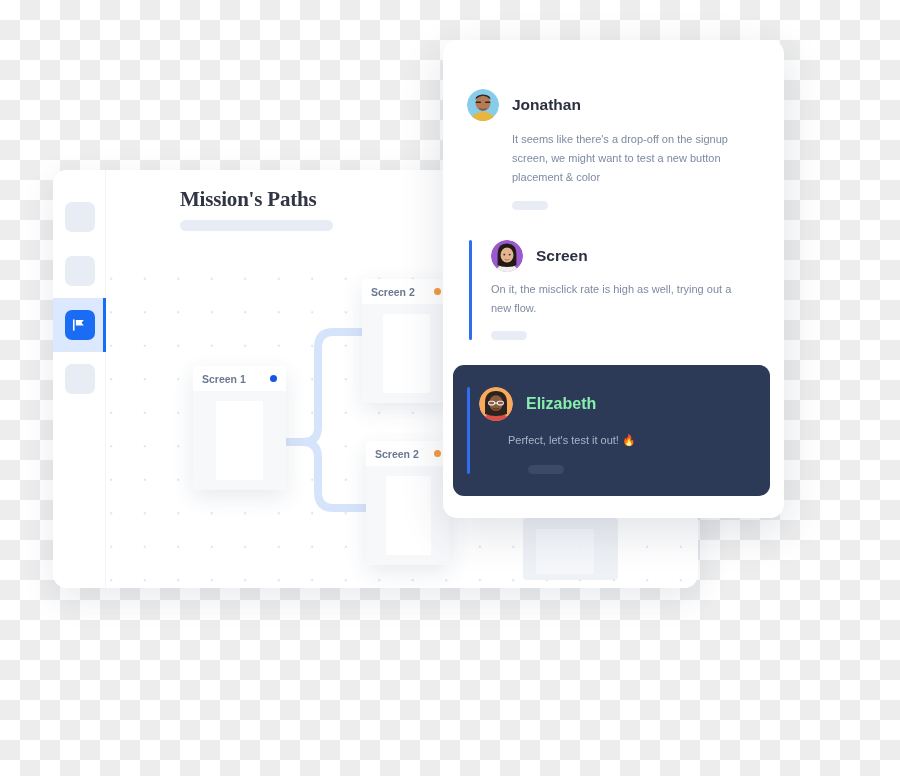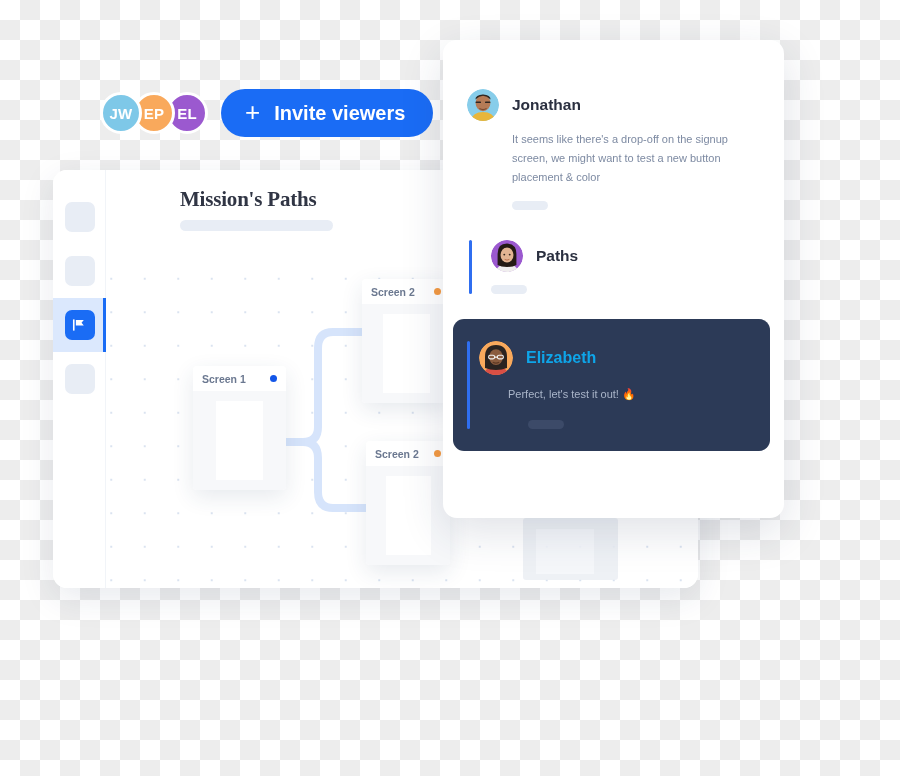--- a/index.html
+++ b/index.html
@@ -296,50 +296,31 @@
 
   
   #comment-3 {
     margin: 25px 14px 0 10px;
     background: #2c3a57;
     border-radius: 11px;
     padding: 22px 18px 22px 26px;
     position: relative;
   }
   #comment-3 .accent { left: 14px; top: 22px; bottom: 22px; background: #2f6ef0; }
-  #comment-3 .c-name { color: #0ea5e9; font-size: 16px; }
+  #comment-3 .c-name { color: #86efac; font-size: 16px; }
   #comment-3 .c-avatar { width: 34px; height: 34px; flex: 0 0 34px; }
   #comment-3 .c-avatar svg { width: 34px; height: 34px; }
   #comment-3 .c-body { color: #aab5c9; margin-top: 10px; margin-left: 29px; }
   #comment-3 .c-reply-pill { background: #3c4a68; margin-top: 16px; margin-left: 49px; }
 </style>
 </head>
 <body>
 
 <div id="stage">
 
-  <div id="topbar">
-
-    <div class="avatar-stack">
-      <div class="avatar-pill a1" style="background:#7ec8e8">
-        <span>JW</span>
-      </div>
-      <div class="avatar-pill a2" style="background:#f9a95c">
-        <span>EP</span>
-      </div>
-      <div class="avatar-pill a3" style="background:#9b59cf">
-        <span>EL</span>
-      </div>
-    </div>
-
-    <button id="invite-btn" style="background:#1a6cf5">
-      <span class="plus">+</span>
-      <span>Invite viewers</span>
-    </button>
-  </div>
 
   <div id="canvas-panel">
 
     <div id="rail">
 
       <div class="rail-item">
         <div class="rail-box"></div>
       </div>
 
       <div class="rail-item">
@@ -445,22 +426,23 @@
             <circle cx="16" cy="16" r="16" fill="#9b59cf"></circle>
             <path d="M4 32 Q7 24 16 24 Q25 24 28 32 Z" fill="#f0eeee"></path>
             <path d="M6.6 14 Q6.6 3.6 16 3.6 Q25.4 3.6 25.4 14 L25.4 25 Q22 27 16 27 Q10 27 6.6 25 Z" fill="#241a14"></path>
             <ellipse cx="16" cy="15" rx="6.5" ry="7.6" fill="#e3b492"></ellipse>
             <path d="M9.6 9.4 Q16 4.4 22.4 9.4 Q21 6.2 16 6.2 Q11 6.2 9.6 9.4 Z" fill="#241a14"></path>
             <circle cx="13.3" cy="14.6" r="0.95" fill="#3a2a20"></circle>
             <circle cx="18.7" cy="14.6" r="0.95" fill="#3a2a20"></circle>
             <path d="M13.6 19.4 Q16 20.9 18.4 19.4" stroke="#b9704f" stroke-width="1" fill="none"></path>
           </svg>
         </div>
-        <div class="c-name">Paths</div>
-      </div>
+        <div class="c-name">Screen</div>
+      </div>
+      <div class="c-body">On it, the misclick rate is high as well, trying out a new flow.</div>
       <div class="c-reply-pill"></div>
     </div>
 
     <div class="comment" id="comment-3">
       <div class="accent"></div>
       <div class="c-head">
         <div class="c-avatar">
           <svg viewBox="0 0 34 34">
             <circle cx="17" cy="17" r="17" fill="#f9a95c"></circle>
             <path d="M4 34 Q7 25 17 25 Q27 25 30 34 Z" fill="#d94f45"></path>

